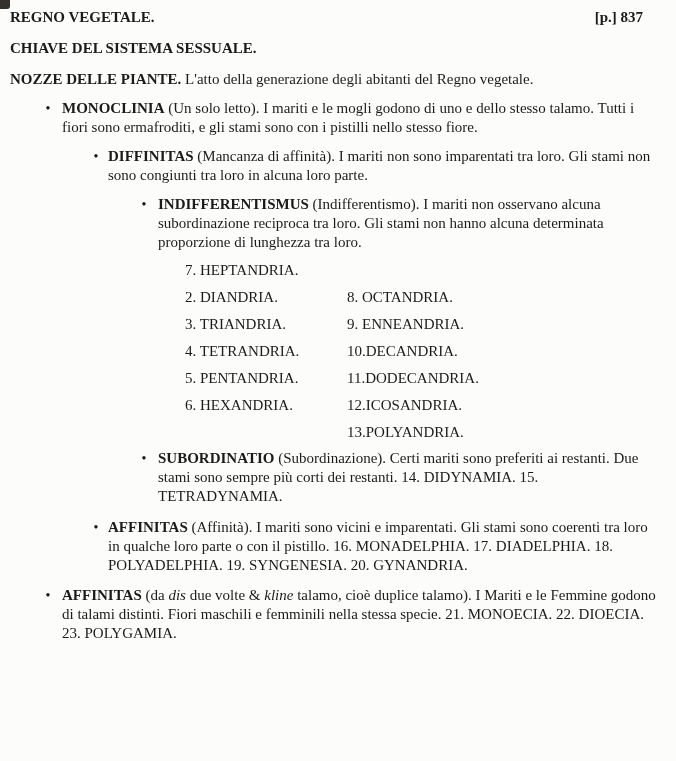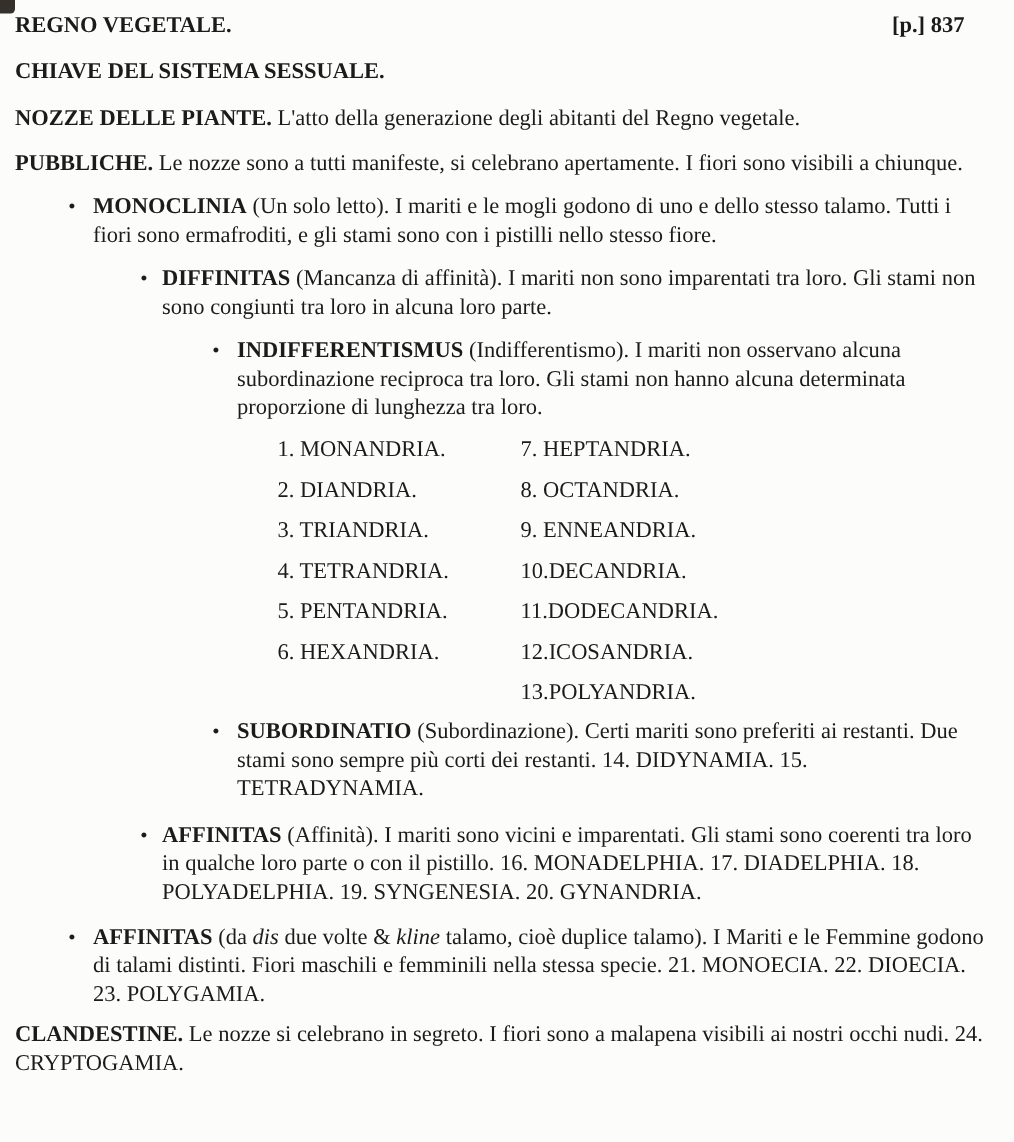--- a/index.html
+++ b/index.html
@@ -63,24 +63,20 @@
     <span class="pagenum">[p.] 837</span>
   </div>
 
   <div class="mt12 b">CHIAVE DEL SISTEMA SESSUALE.</div>
 
   <div class="mt12">
     <span class="b">NOZZE DELLE PIANTE.</span>
     <span>L'atto della generazione degli abitanti del Regno vegetale.</span>
   </div>
 
-  <div class="mt11">
-    <span class="b">PUBBLICHE.</span>
-    <span>Le nozze sono a tutti manifeste, si celebrano apertamente. I fiori sono visibili a chiunque.</span>
-  </div>
 
   <div class="bullet-item lvl1 mt10">
     <span class="dot">•</span>
     <div class="content">
       <span class="b">MONOCLINIA</span>
       <span>(Un solo letto). I mariti e le mogli godono di uno e dello stesso talamo. Tutti i fiori sono ermafroditi, e gli stami sono con i pistilli nello stesso fiore.</span>
     </div>
   </div>
 
   <div class="bullet-item lvl2 mt10">
@@ -94,21 +90,20 @@
   <div class="bullet-item lvl3 mt10">
     <span class="dot">•</span>
     <div class="content">
       <span class="b">INDIFFERENTISMUS</span>
       <span>(Indifferentismo). I mariti non osservano alcuna subordinazione reciproca tra loro. Gli stami non hanno alcuna determinata proporzione di lunghezza tra loro.</span>
     </div>
   </div>
 
   <div class="class-list">
     <div class="class-row">
-      <span class="class-cell-left">1. MONANDRIA.</span>
       <span>7. HEPTANDRIA.</span>
     </div>
     <div class="class-row">
       <span class="class-cell-left">2. DIANDRIA.</span>
       <span>8. OCTANDRIA.</span>
     </div>
     <div class="class-row">
       <span class="class-cell-left">3. TRIANDRIA.</span>
       <span>9. ENNEANDRIA.</span>
     </div>
@@ -147,18 +142,14 @@
   </div>
 
   <div class="bullet-item lvl1 mt11">
     <span class="dot">•</span>
     <div class="content">
       <span class="b">AFFINITAS</span>
       <span>(da </span><span class="i">dis</span><span> due volte &amp; </span><span class="i">kline</span><span> talamo, cioè duplice talamo). I Mariti e le Femmine godono di talami distinti. Fiori maschili e femminili nella stessa specie. 21. MONOECIA. 22. DIOECIA.  23. POLYGAMIA.</span>
     </div>
   </div>
 
-  <div class="mt8">
-    <span class="b">CLANDESTINE.</span>
-    <span>Le nozze si celebrano in segreto. I fiori sono a malapena visibili ai nostri occhi nudi. 24. CRYPTOGAMIA.</span>
-  </div>
 
 </div>
 
 </body></html>

